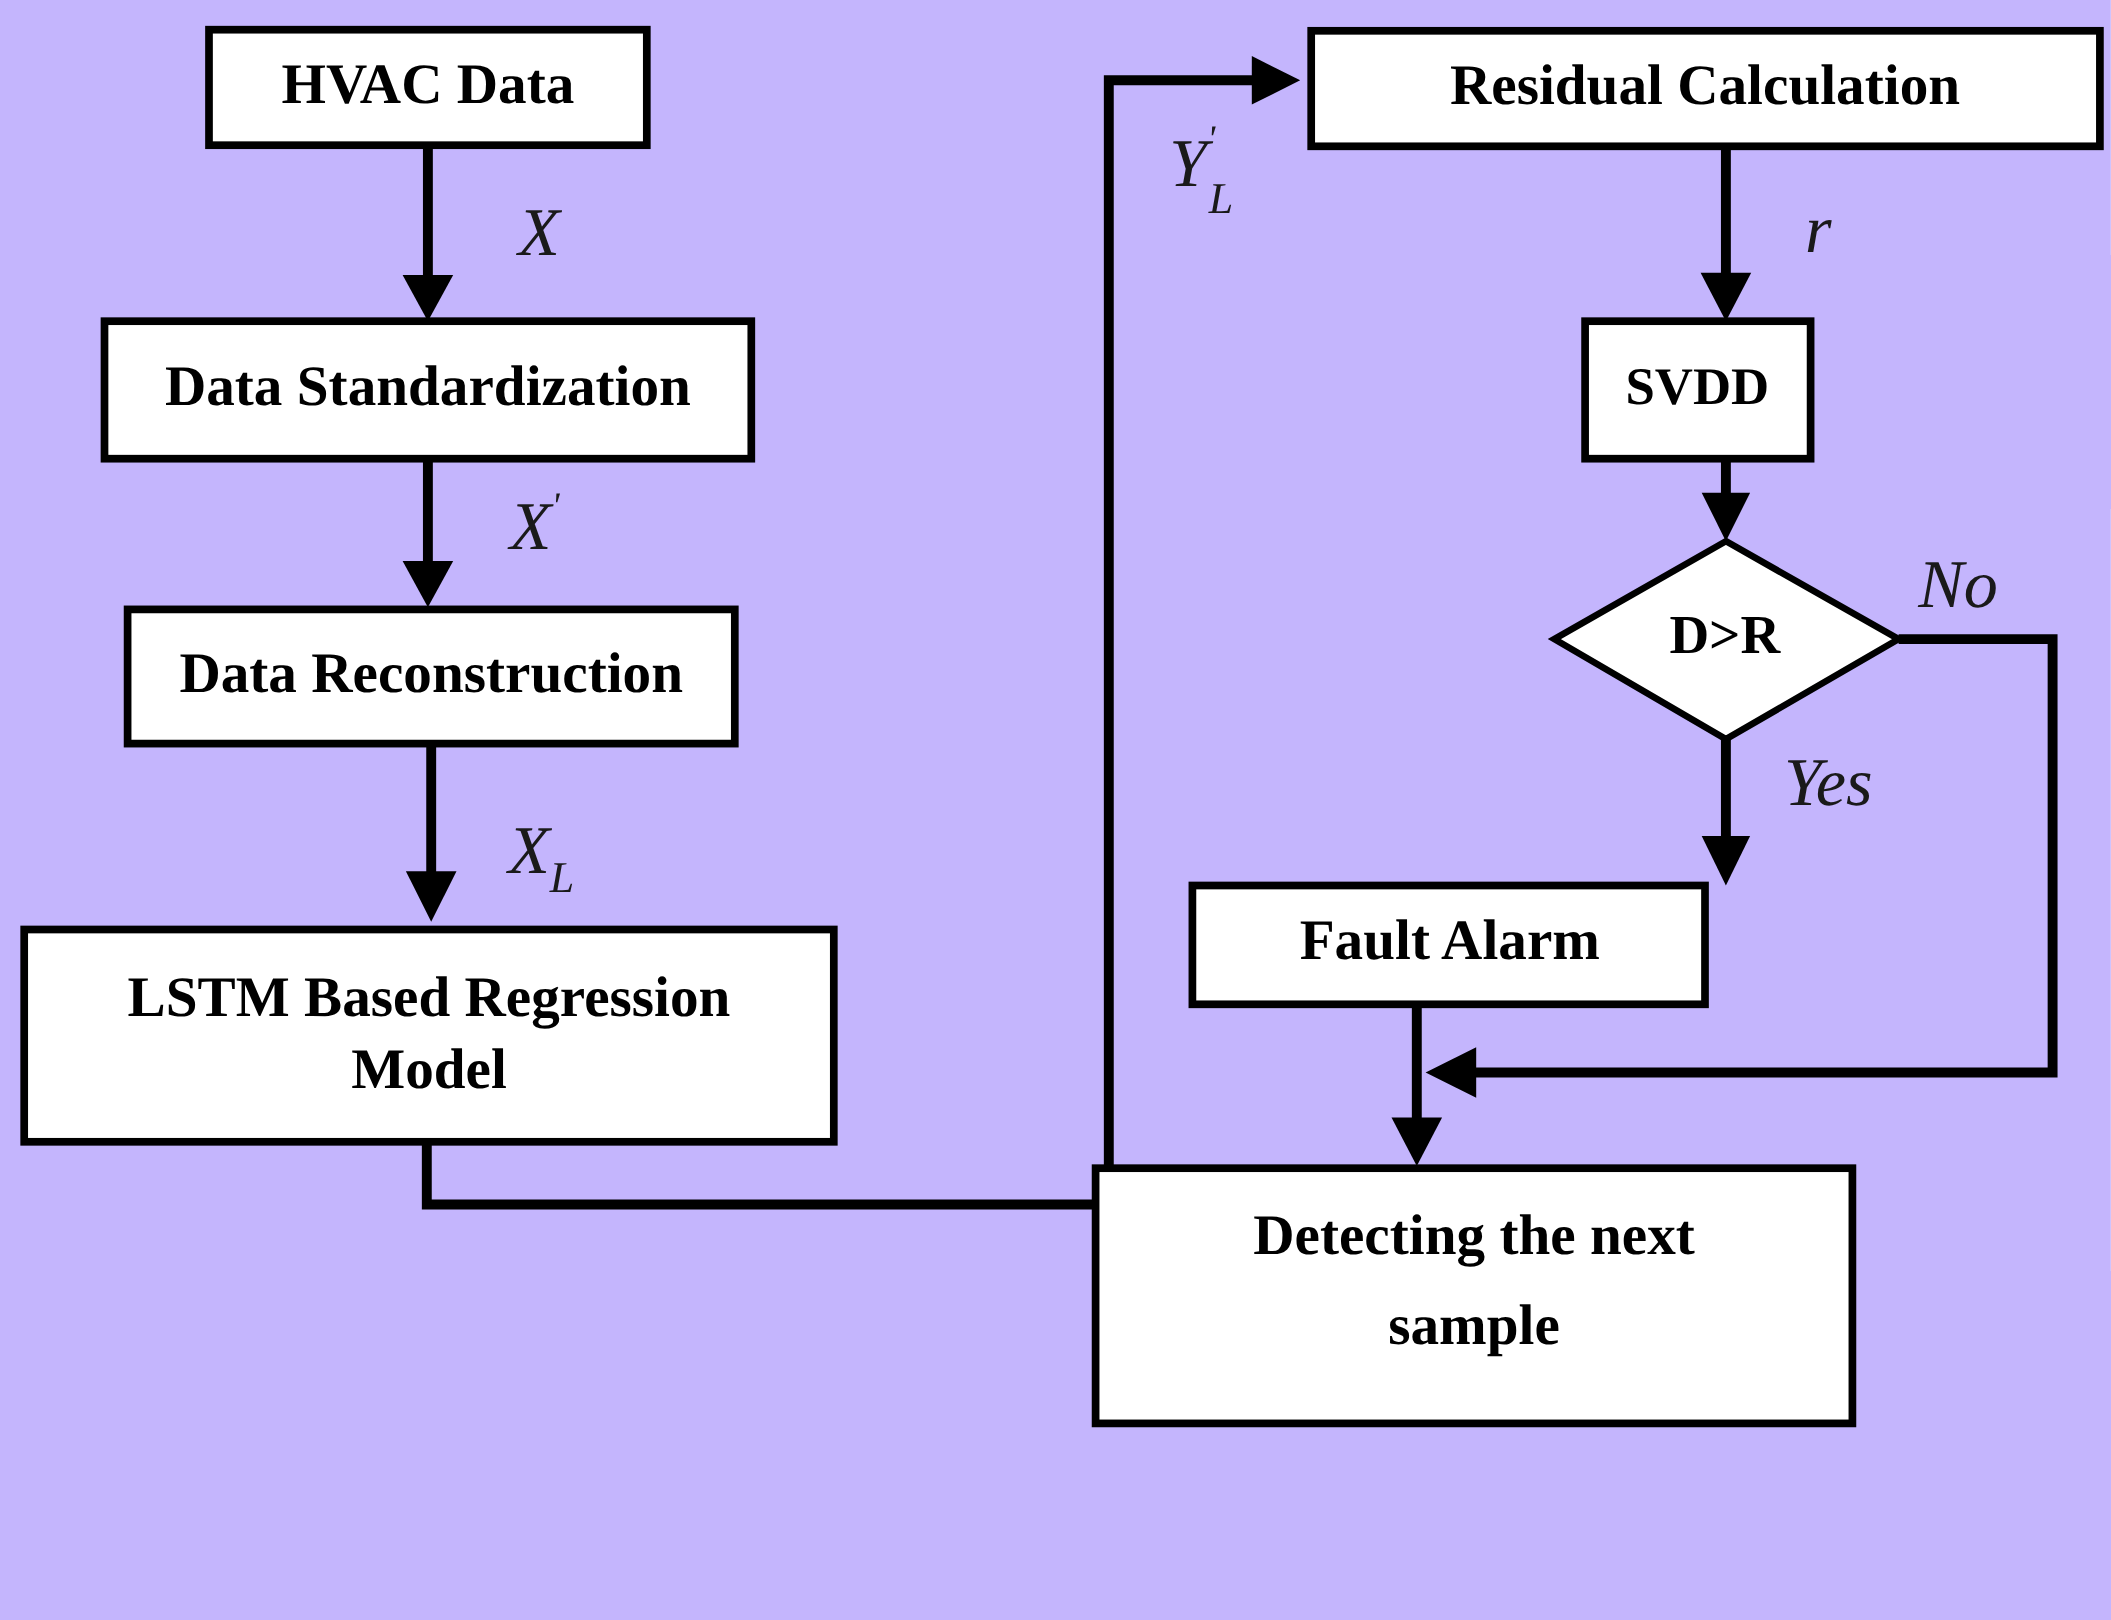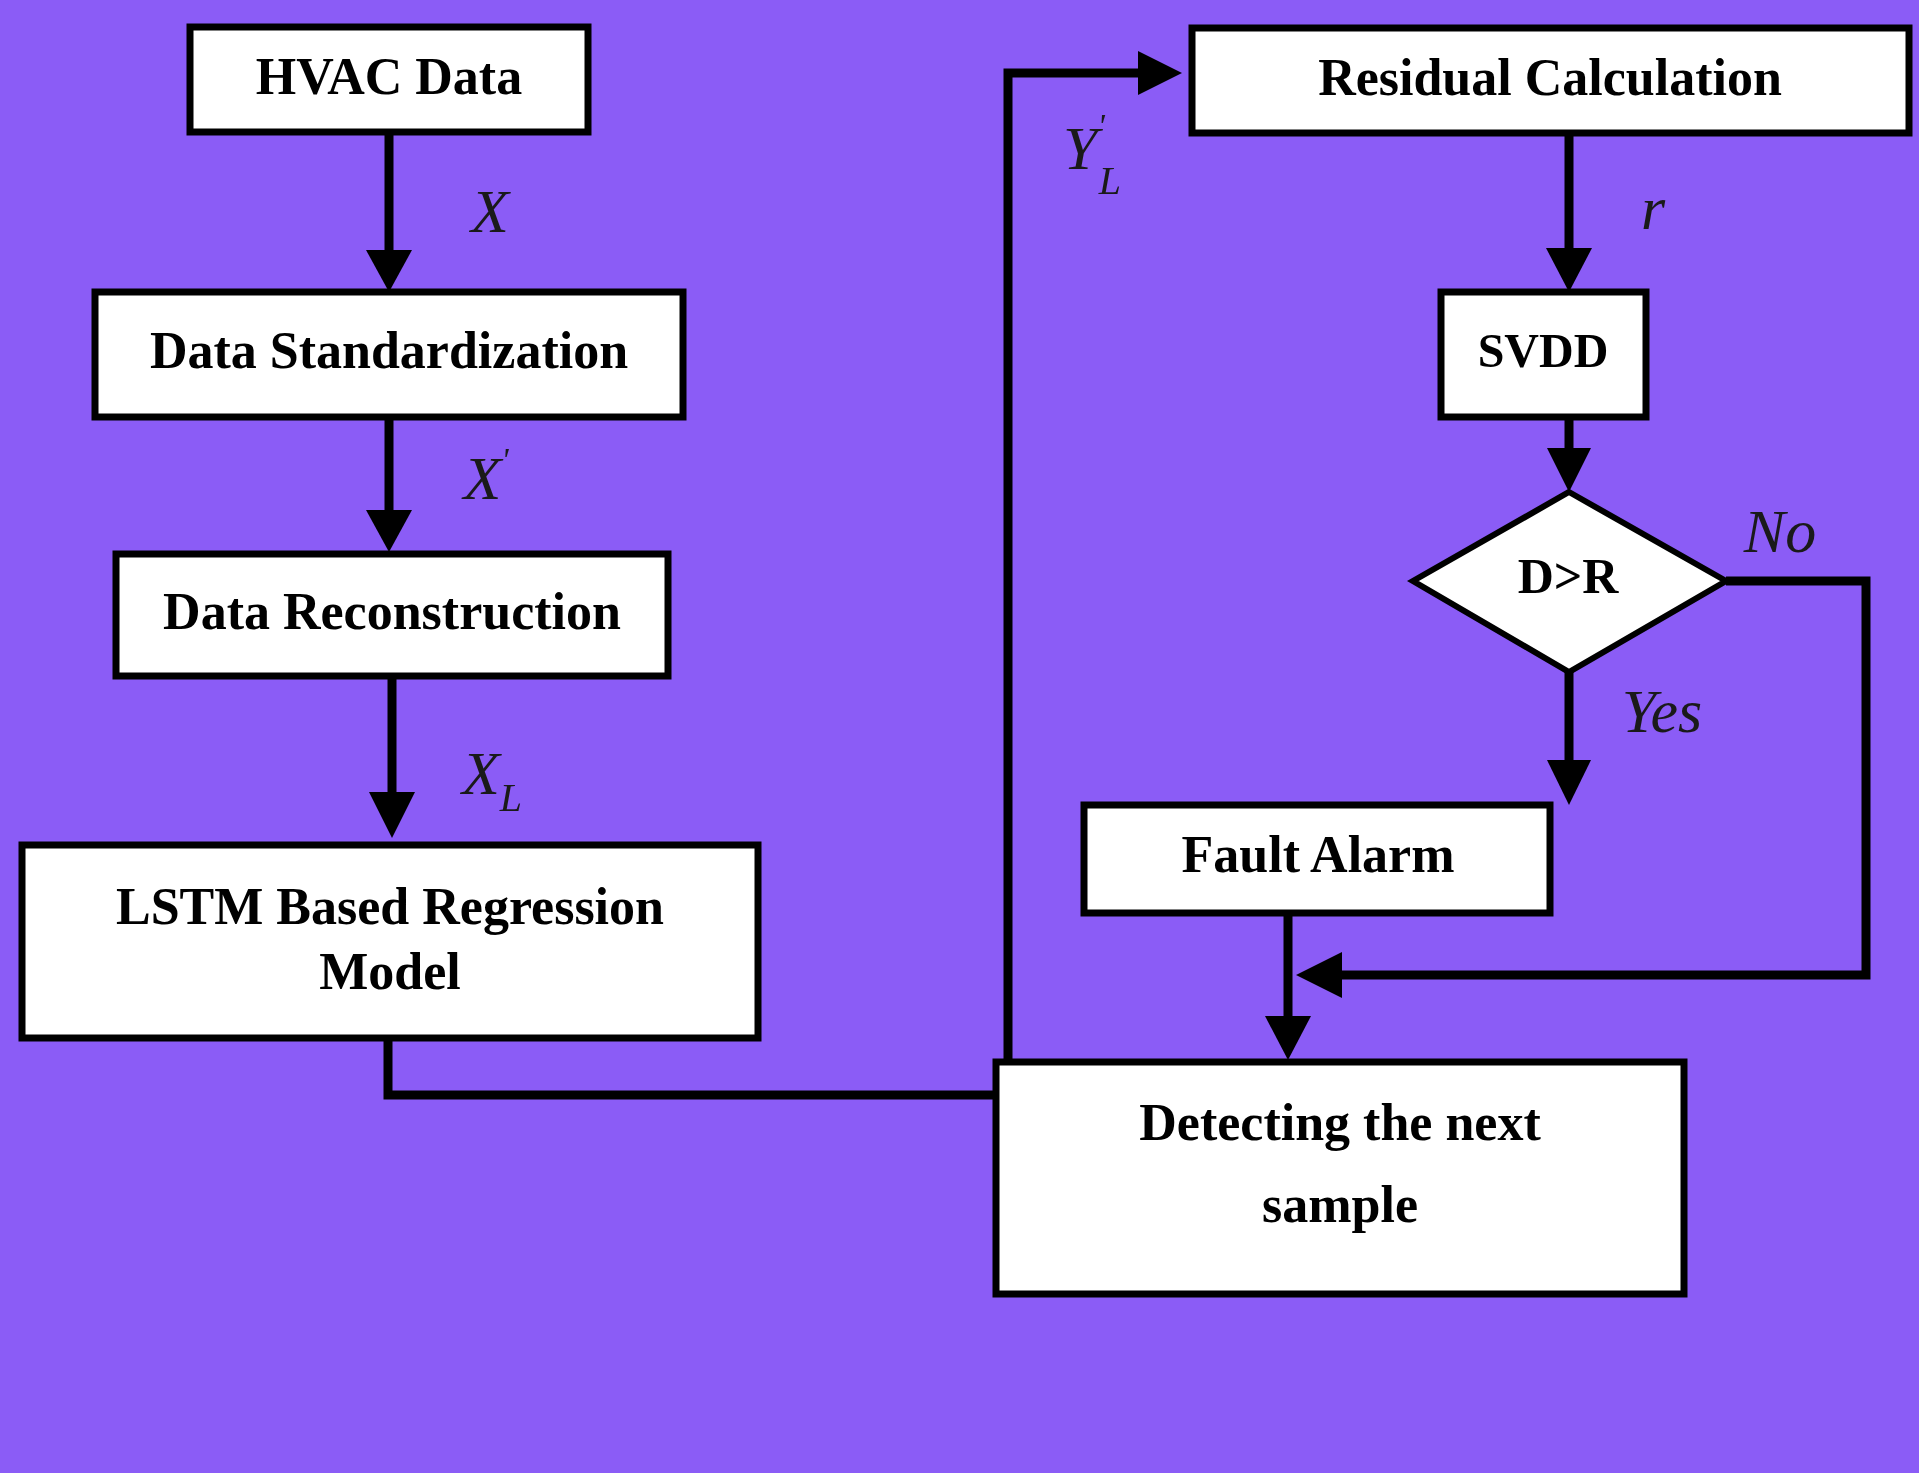--- a/index.html
+++ b/index.html
@@ -4,21 +4,21 @@
 <style>
   html, body {
     margin: 0;
     padding: 0;
     background: #ffffff;
   }
   #diagram-root {
     position: relative;
     width: 1919px;
     height: 1473px;
-    background: #8b5cf6;
+    background: #c4b5fd;
     font-family: "Liberation Serif", "DejaVu Serif", serif;
     overflow: hidden;
   }
   svg#flowchart {
     display: block;
     width: 1919px;
     height: 1473px;
   }
   .box-rect {
     fill: #ffffff;

